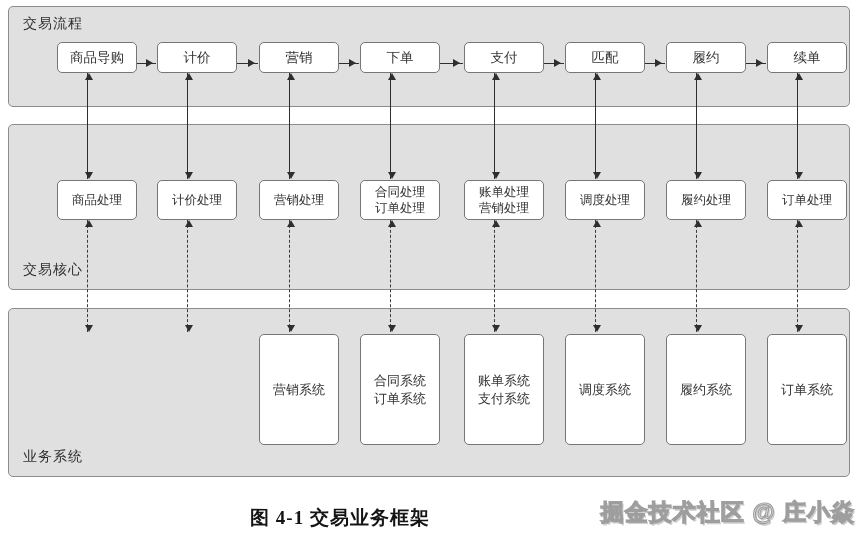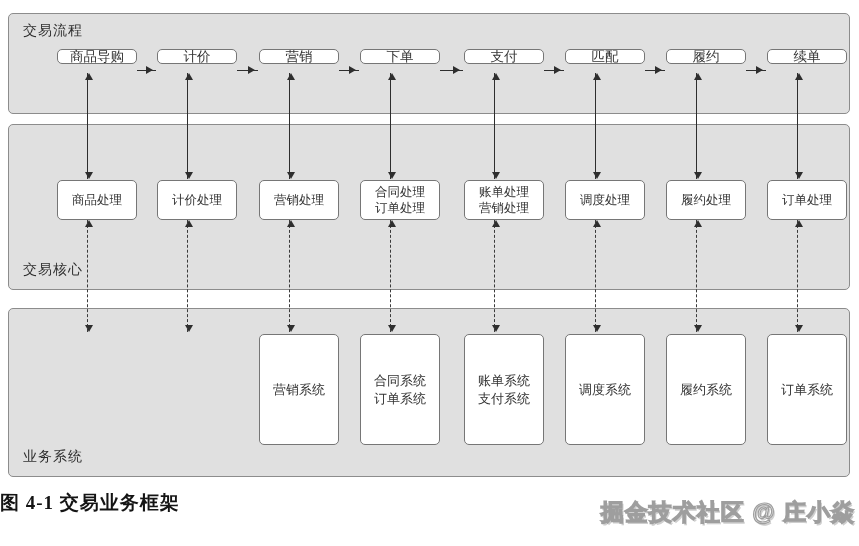--- a/index.html
+++ b/index.html
@@ -5,37 +5,37 @@
   html,body{margin:0;padding:0;background:#fff;}
   .canvas{
     position:relative;width:859px;height:546px;background:#ffffff;
     font-family:"Liberation Sans","DejaVu Sans",sans-serif;overflow:hidden;
   }
   
   .panel{
     position:absolute;left:8px;width:842px;background:#e0e0e0;
     border:1.5px solid #8c8c8c;border-radius:5px;box-sizing:border-box;
   }
-  .panel-flow{top:13px;height:101px;padding-left:28px;}
+  .panel-flow{top:6px;height:101px;padding-left:28px;}
   .panel-core{top:124px;height:166px;}
   .panel-systems{top:308px;height:169px;}
   .panel-label{
     position:absolute;font-size:14px;color:#2f2f2f;letter-spacing:1px;
   }
   .panel-flow .panel-label{left:14px;top:8px;}
   .panel-core .panel-label{left:14px;bottom:10px;}
   .panel-systems .panel-label{left:14px;bottom:10px;text-align:right;}
   
   .box{
     position:absolute;width:80px;background:#fff;border:1.2px solid #767676;
     border-radius:5px;box-sizing:border-box;display:flex;flex-direction:column;
     align-items:center;justify-content:center;text-align:center;
     color:#333;z-index:2;
   }
-  .flow-box{top:35px;height:15px;font-size:13.5px;}
+  .flow-box{top:35px;height:31px;font-size:13.5px;}
   .core-box{top:55px;height:40px;font-size:12.5px;line-height:1.3;}
   .system-box{top:25px;height:111px;font-size:13px;line-height:1.35;}
   
   .cL1{left:48px}.cL2{left:148px}.cL3{left:250px}.cL4{left:351px}
   .cL5{left:455px}.cL6{left:556px}.cL7{left:657px}.cL8{left:758px}
   
   .harrow{position:absolute;top:56px;height:0;border-top:1.5px solid #2e2e2e;z-index:1;}
   .harrow::after{
     content:'';position:absolute;right:-1px;top:-4.6px;width:0;height:0;
     border:4px solid transparent;border-left:7px solid #2e2e2e;
@@ -54,21 +54,21 @@
   }
   .varrow::after{
     content:'';position:absolute;bottom:0;left:-3.3px;width:0;height:0;
     border-left:4px solid transparent;border-right:4px solid transparent;
     border-top:7px solid #2e2e2e;
   }
   .x1{left:87.3px}.x2{left:187.3px}.x3{left:289.3px}.x4{left:390.3px}
   .x5{left:494.3px}.x6{left:595.3px}.x7{left:696.3px}.x8{left:797.3px}
   
   .caption{
-    position:absolute;left:0;width:680px;top:490px;text-align:left;
+    position:absolute;left:0;width:680px;top:505px;text-align:center;
     font-family:"Liberation Serif","DejaVu Serif",serif;
     font-size:19px;color:#141414;letter-spacing:1px;font-weight:600;
   }
   .watermark{
     position:absolute;right:4px;top:497px;font-size:23px;font-weight:bold;
     color:#efefef;-webkit-text-stroke:1.2px #9e9e9e;
     text-shadow:1.5px 1.5px 0 #cfcfcf;letter-spacing:1px;white-space:nowrap;
   }
 </style>
 </head>

